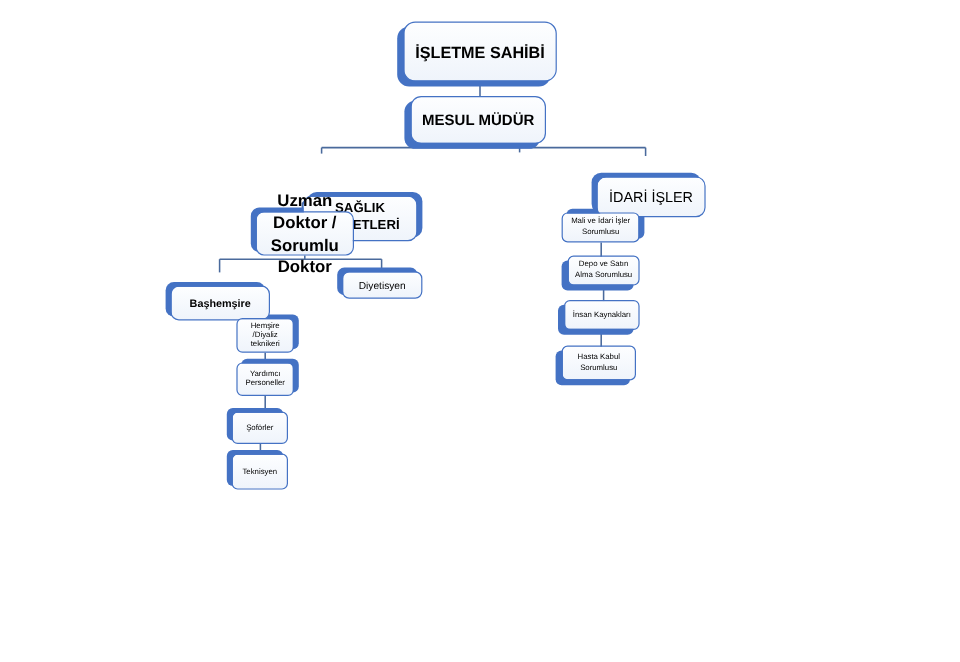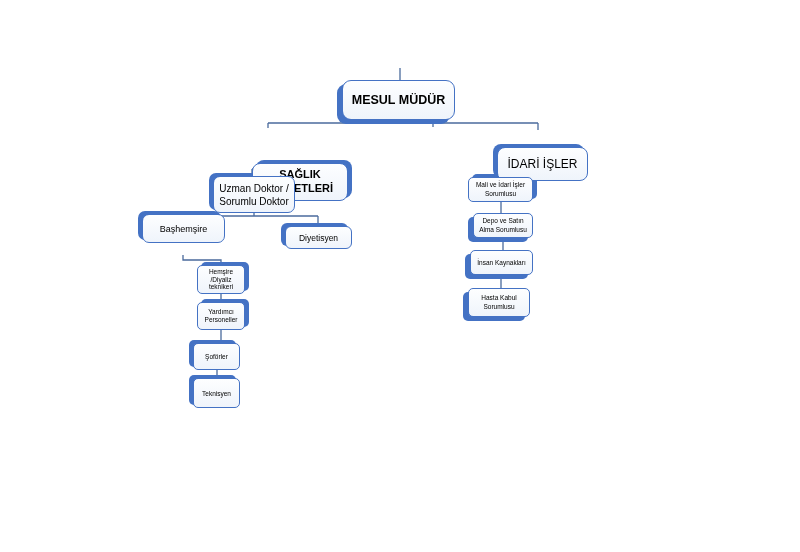--- a/index.html
+++ b/index.html
@@ -25,23 +25,23 @@
   }
   .sh-ld::before { transform:translate(-5px,4px); }
   .sh-lu::before { transform:translate(-4px,-3px); }
   .sh-ru::before { transform:translate(4px,-3px); }
 
   #n-isletme    { left:336px; top:18px;  width:128px; height:50px; border-radius:10px; font-size:13.5px; font-weight:700; }
   #n-mesul      { left:342px; top:80px;  width:113px; height:40px; border-radius:9px;  font-size:12.5px; font-weight:700; }
   #n-saglik     { left:252px; top:127px; width:96px;  height:38px; border-radius:8px;  font-size:11px;   font-weight:700; line-height:1.25;margin-top:36px; }
   #n-kalite     { left:389px; top:126px; width:84px;  height:43px; border-radius:8px;  font-size:10.5px; font-weight:700; line-height:1.25; }
   #n-idari      { left:497px; top:147px; width:91px;  height:34px; border-radius:8px;  font-size:12px;   font-weight:400; }
-  #n-uzman      { left:213px; top:176px; width:82px;  height:37px; border-radius:7px;  font-size:10px;  font-weight:400; line-height:1.3; }
+  #n-uzman      { left:213px; top:176px; width:82px;  height:37px; border-radius:7px;  font-size:14px;  font-weight:700; line-height:1.3; }
   #n-isyeri     { left:305px; top:174px; width:80px;  height:26px; border-radius:7px;  font-size:9.5px;  font-weight:700; }
-  #n-bashemsire { left:142px; top:214px; width:83px;  height:29px; border-radius:7px;  font-size:9px;    font-weight:400; }
+  #n-bashemsire { left:142px; top:238px; width:83px;  height:29px; border-radius:7px;  font-size:9px;    font-weight:700; }
   #n-diyetisyen { left:285px; top:226px; width:67px;  height:23px; border-radius:6px;  font-size:8.5px; }
   #n-hemsire    { left:197px; top:265px; width:48px;  height:29px; border-radius:5px;  font-size:6.5px;  line-height:1.2; }
   #n-yardimci   { left:197px; top:302px; width:48px;  height:28px; border-radius:5px;  font-size:6.5px;  line-height:1.3; }
   #n-soforler   { left:193px; top:343px; width:47px;  height:27px; border-radius:5px;  font-size:6.5px; }
   #n-teknisyen  { left:193px; top:378px; width:47px;  height:30px; border-radius:5px;  font-size:6.5px; }
   #n-mali       { left:468px; top:177px; width:65px;  height:25px; border-radius:5px;  font-size:6.5px;  line-height:1.25; }
   #n-depo       { left:473px; top:213px; width:60px;  height:25px; border-radius:5px;  font-size:6.5px;  line-height:1.25; }
   #n-insan      { left:470px; top:250px; width:63px;  height:25px; border-radius:5px;  font-size:6.5px; }
   #n-hasta      { left:468px; top:288px; width:62px;  height:29px; border-radius:5px;  font-size:6.5px;  line-height:1.25; }
 </style>
@@ -68,20 +68,25 @@
     <path d="M542 163 V170 H501 V178"></path>
     <path d="M183 255 V260 H221 V266"></path>
     <path d="M221 294 V303"></path>
     <path d="M221 330 V344"></path>
     <path d="M217 370 V379"></path>
     <path d="M501 202 V214"></path>
     <path d="M503 238 V251"></path>
     <path d="M501 275 V289"></path>
   </svg>
 
+  <div class="node sh-ld" id="n-isletme">
+    <div class="face">
+      <span>İŞLETME SAHİBİ</span>
+    </div>
+  </div>
 
   <div class="node sh-ld" id="n-mesul">
     <div class="face">
       <span>MESUL MÜDÜR</span>
     </div>
   </div>
 
   <div class="node sh-ru" id="n-saglik">
     <div class="face">
       <span>SAĞLIK HİZMETLERİ</span>

